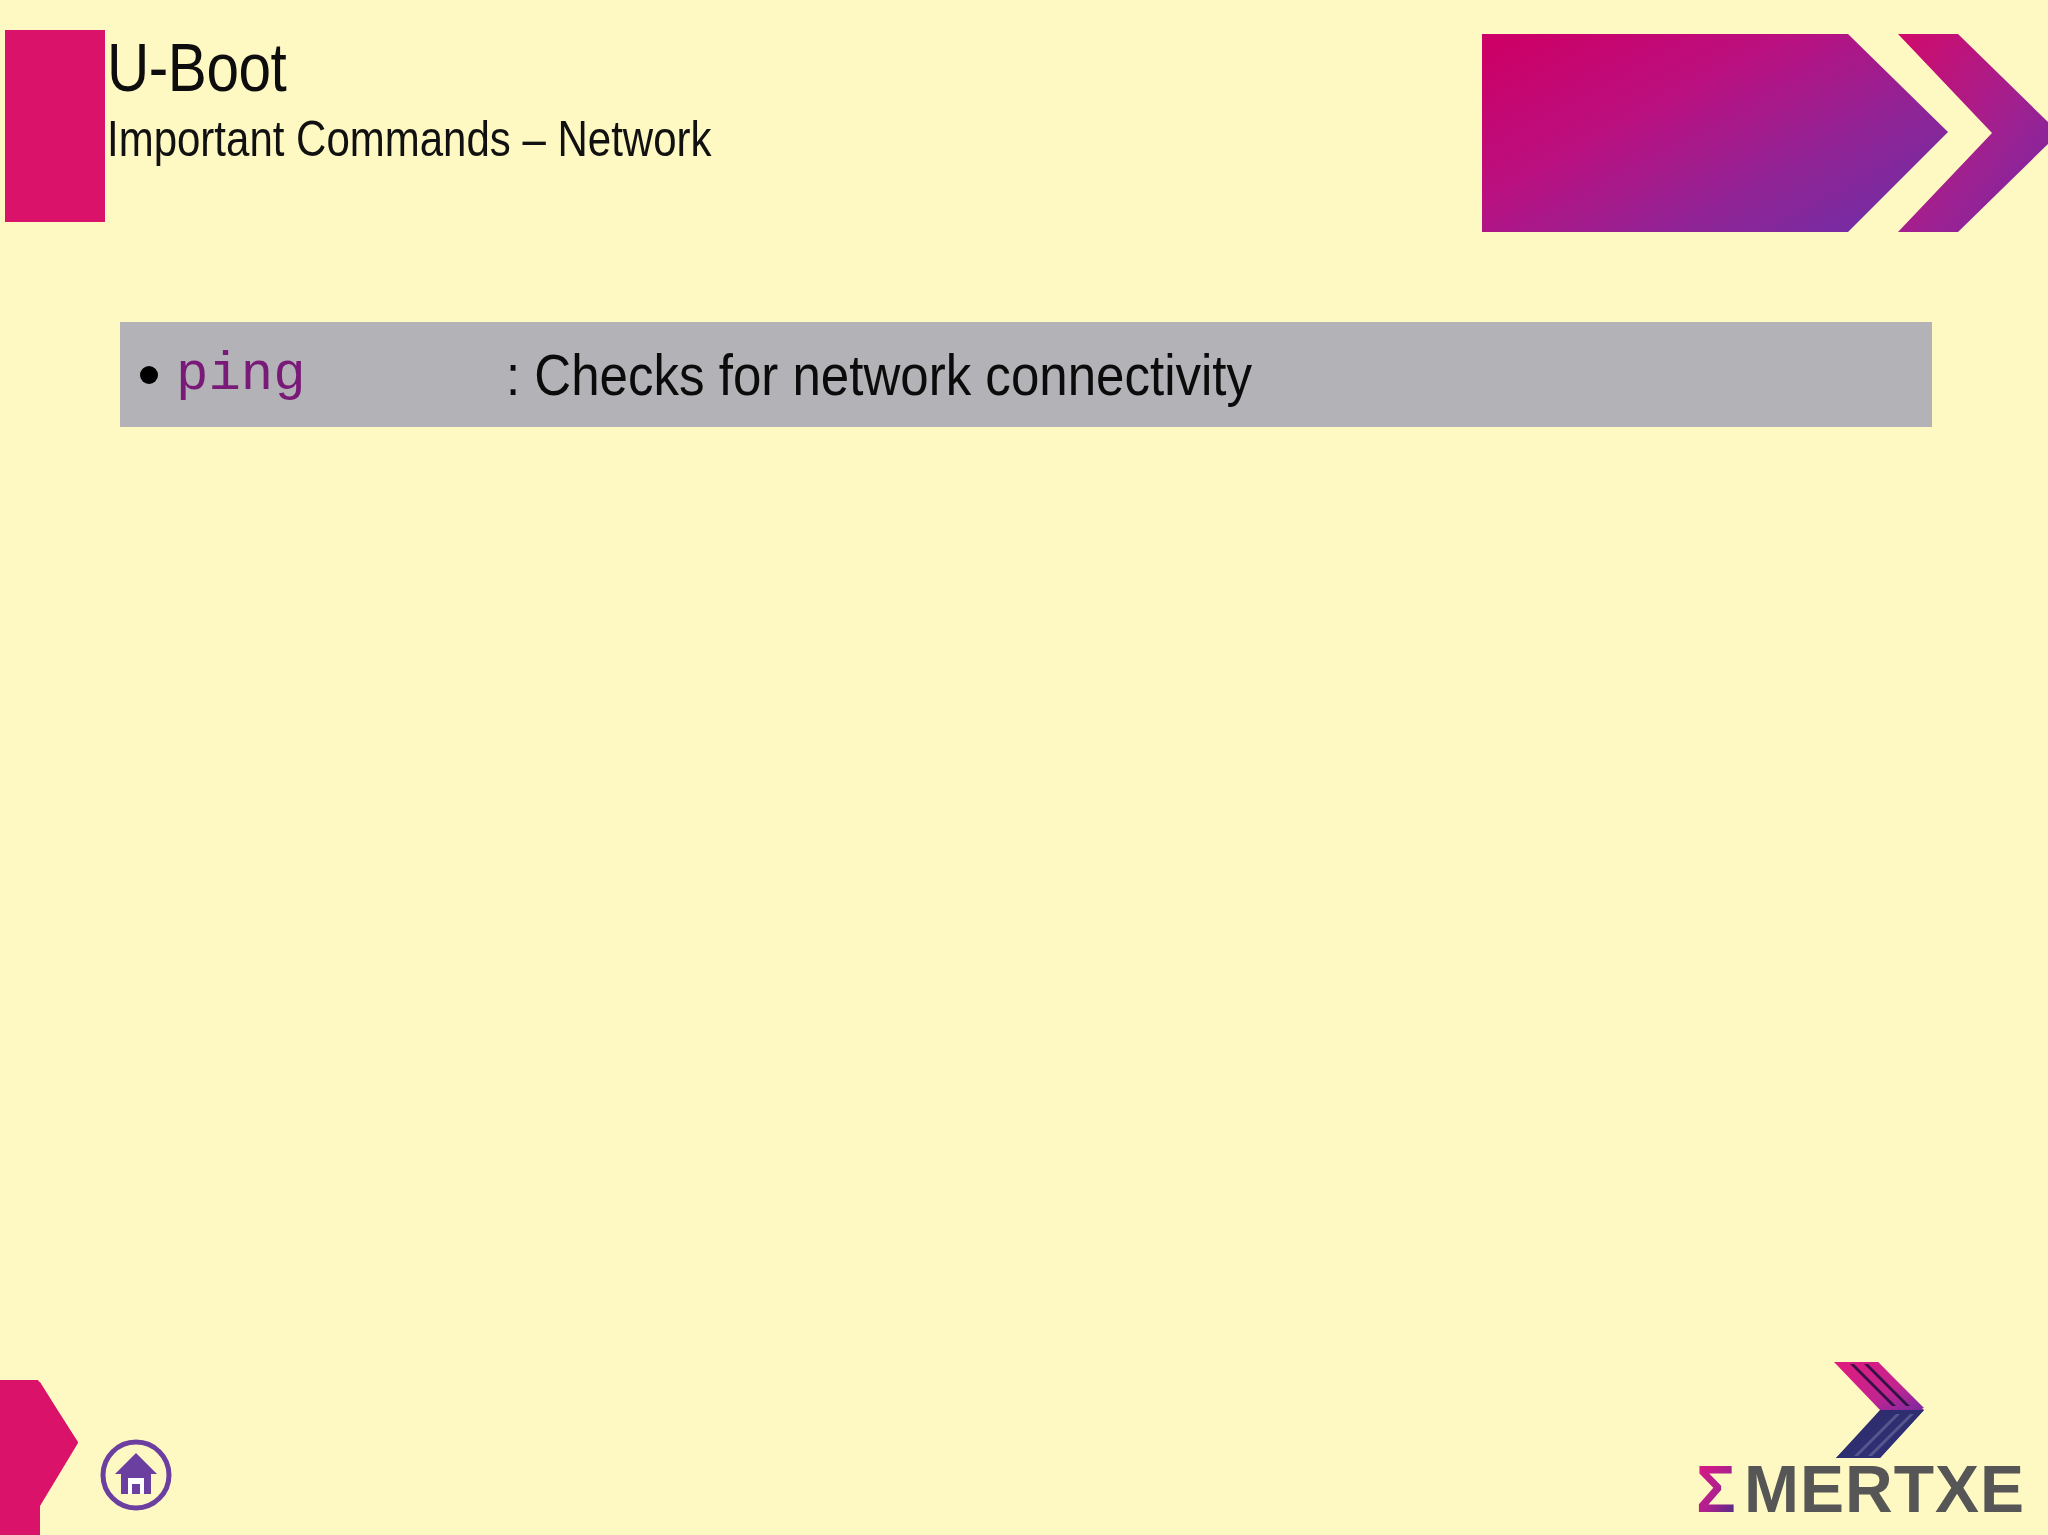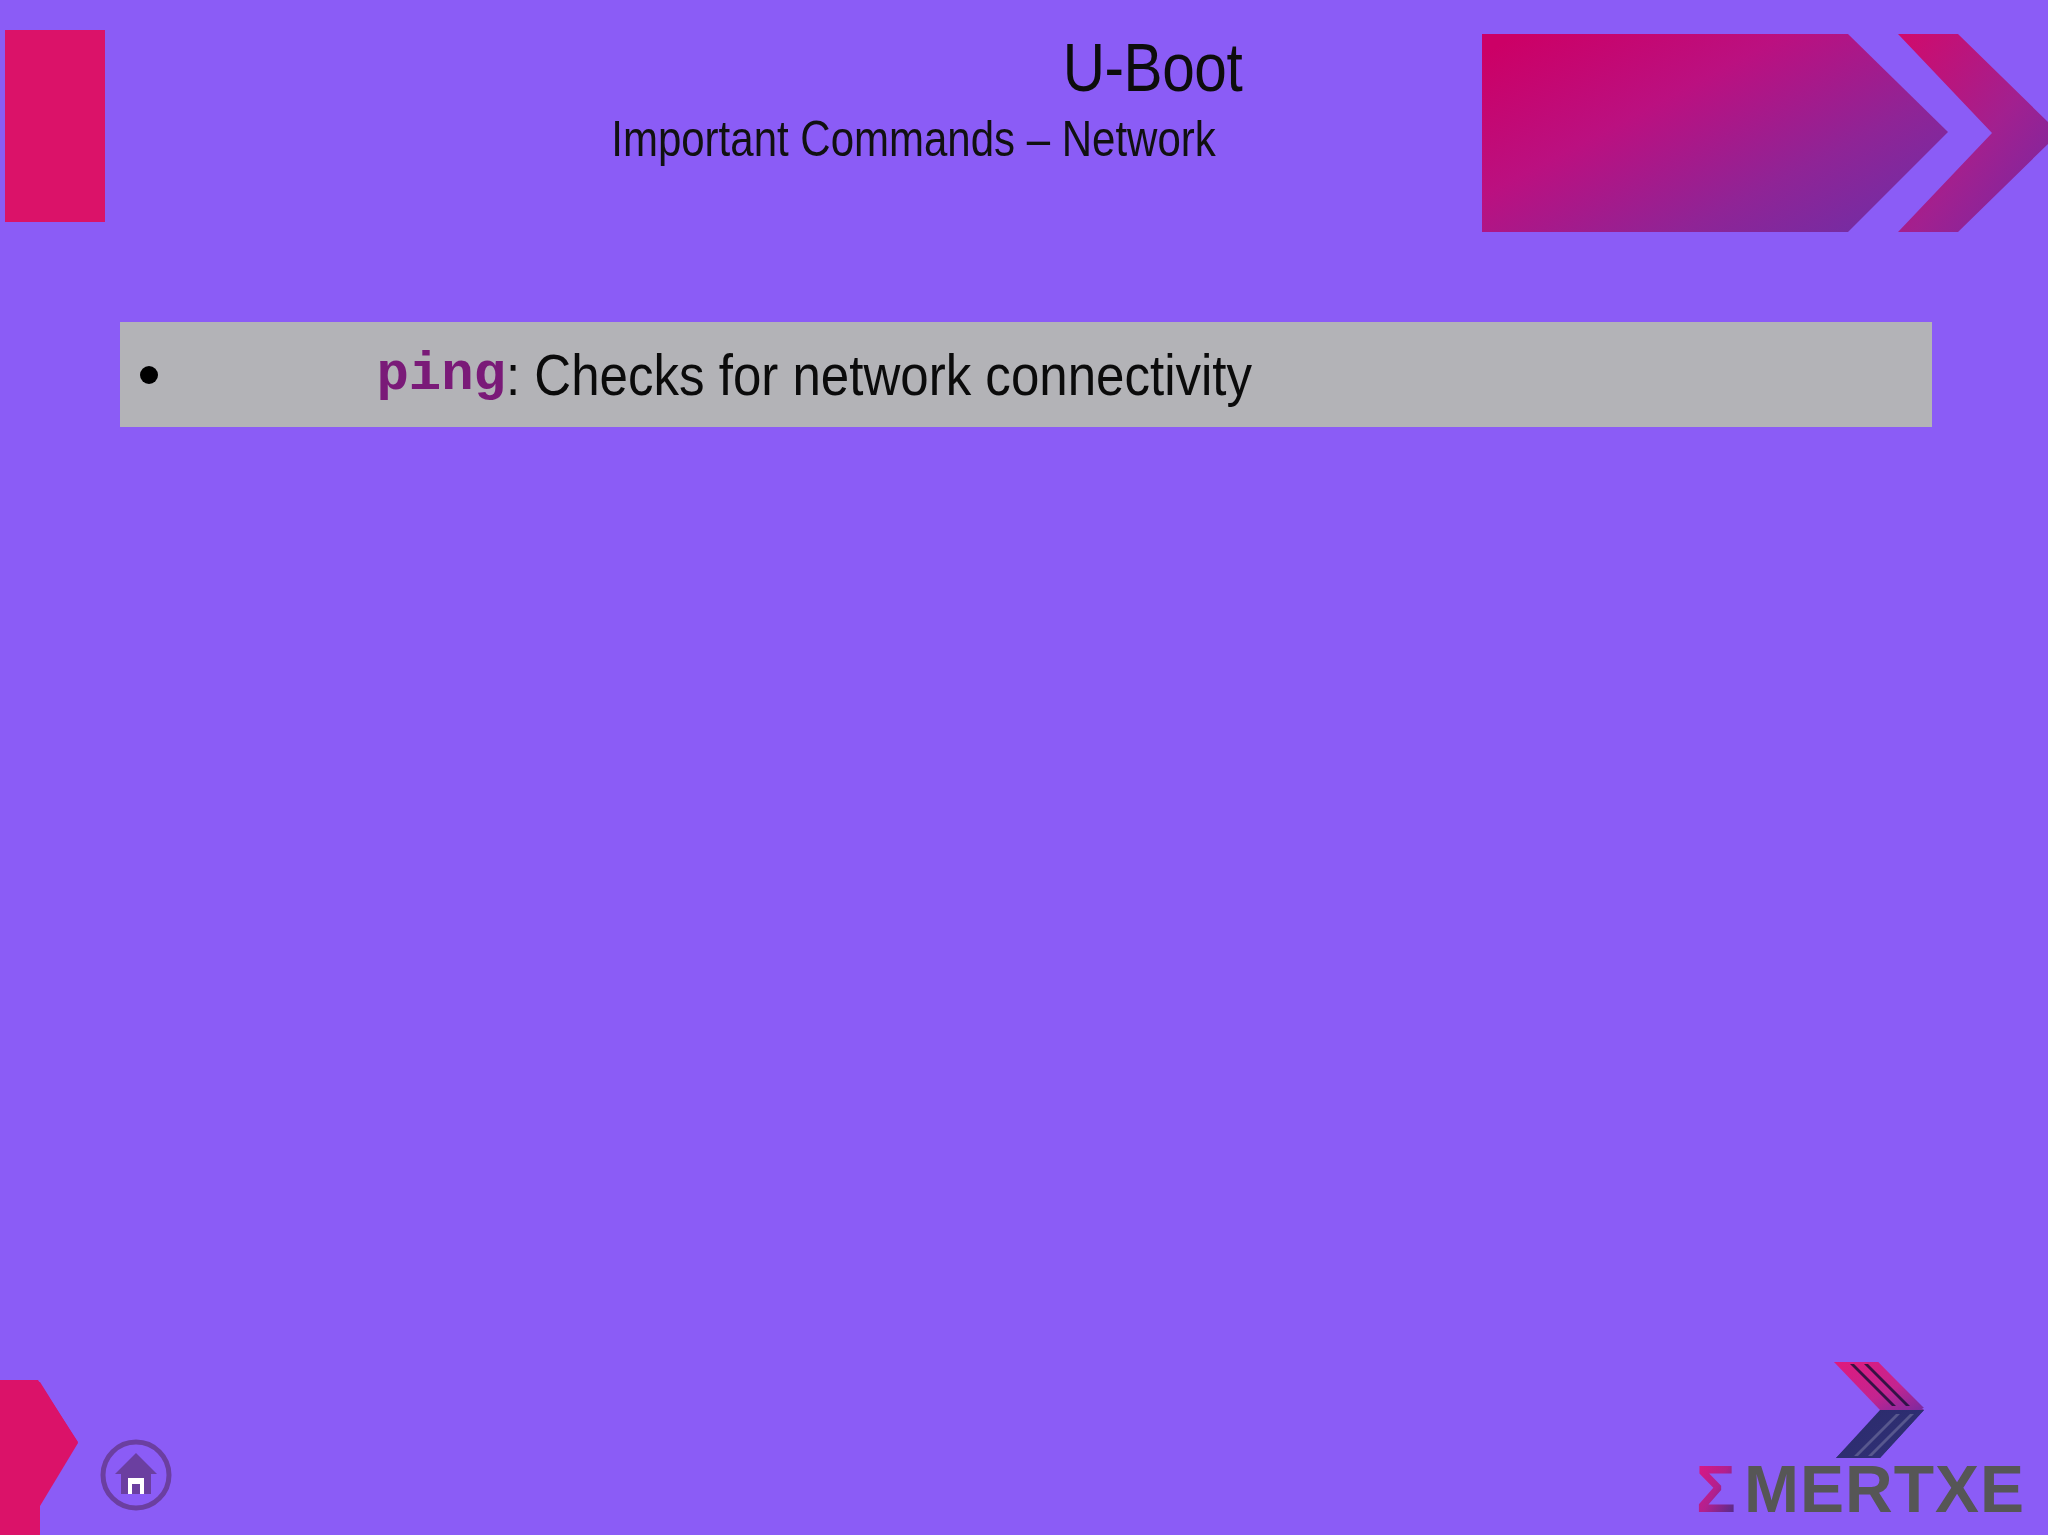--- a/index.html
+++ b/index.html
@@ -12,22 +12,21 @@
     height: 1535px;
     position: relative;
     overflow: hidden;
     font-family: "Liberation Sans", sans-serif;
   }
 
   
   #slide {
     position: absolute;
     inset: 0;
-    background: #8b5cf6;
-    text-align: right;
+    background: #fef9c3;
   }
 
   
   .title-accent-bar {
     position: absolute;
     left: 5px;
     top: 30px;
     width: 100px;
     height: 192px;
     background: #db1269;
@@ -102,21 +101,21 @@
     background: #000000;
     margin-left: 20px;
   }
 
   .bullet-cmd {
     flex: 0 0 auto;
     width: 330px;
     margin-left: 18px;
     font-family: "Liberation Mono", "DejaVu Sans Mono", monospace;
     font-size: 54px;
-    font-weight: 700;
+    font-weight: 400;
     color: #7a1a78;
     line-height: 60px;
     white-space: nowrap;
   }
 
   .bullet-desc {
     flex: 0 0 auto;
     font-family: "Liberation Sans Narrow", "Liberation Sans", sans-serif;
     font-size: 58px;
     line-height: 64px;

